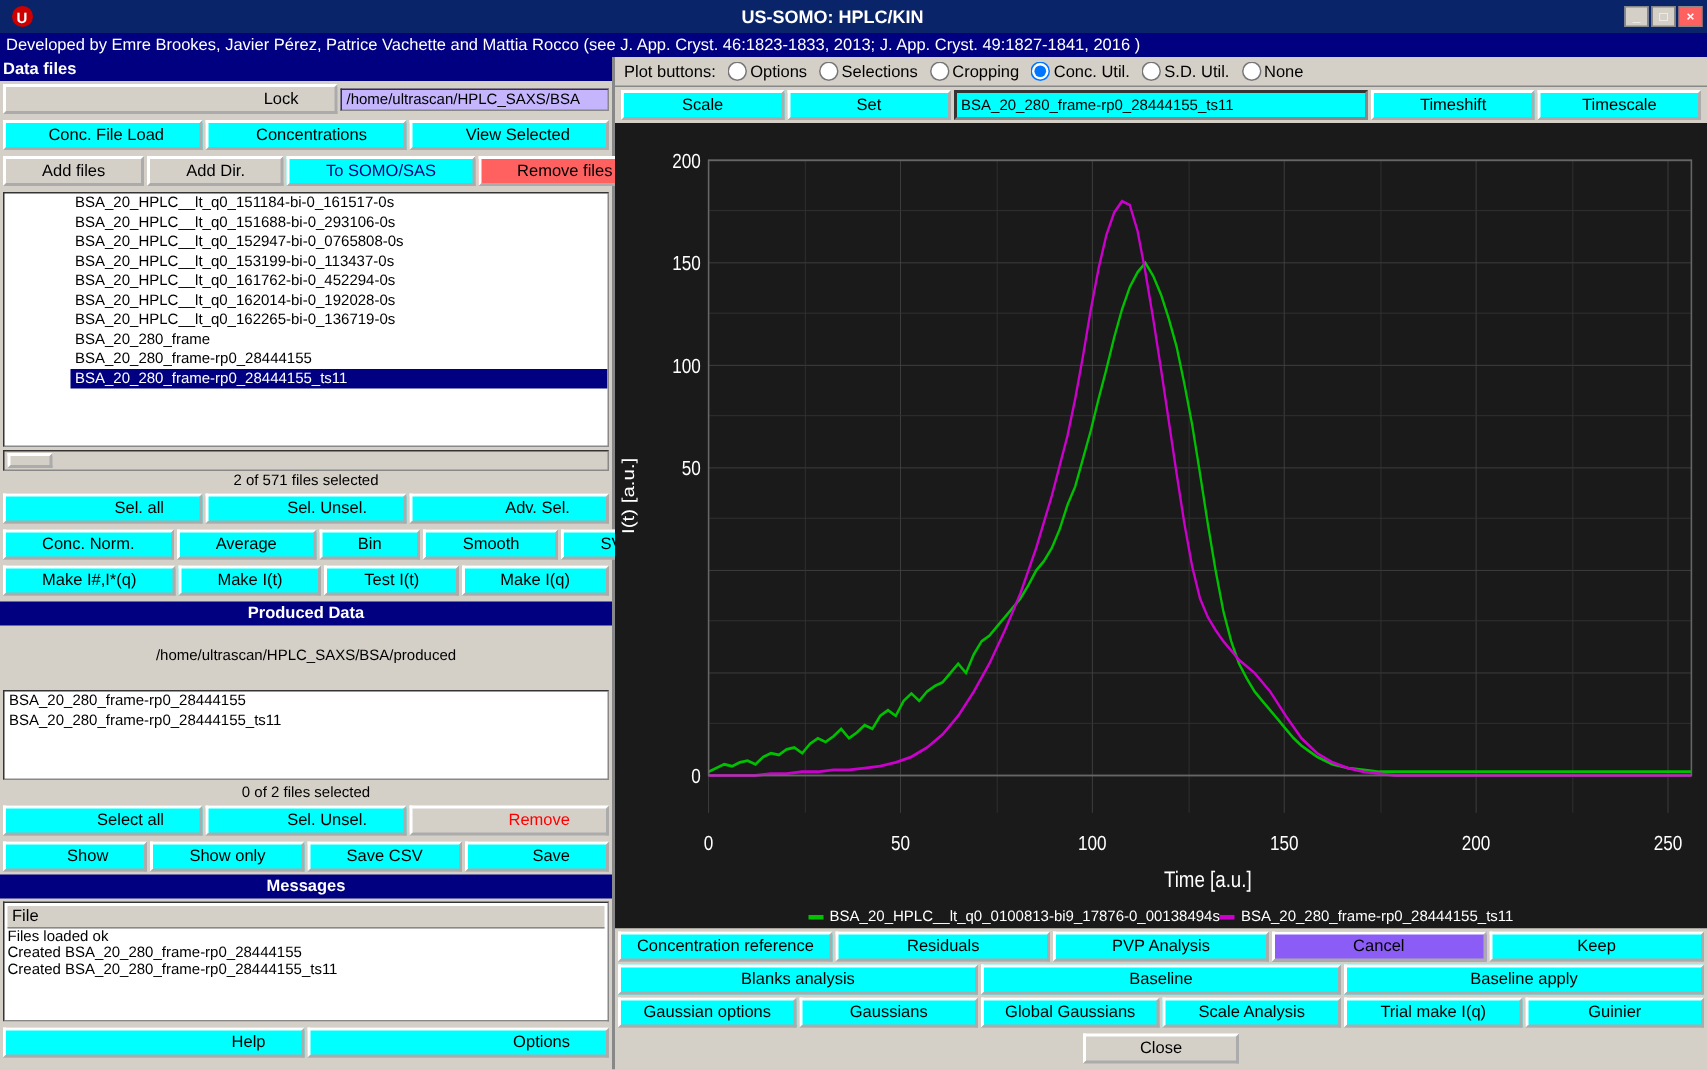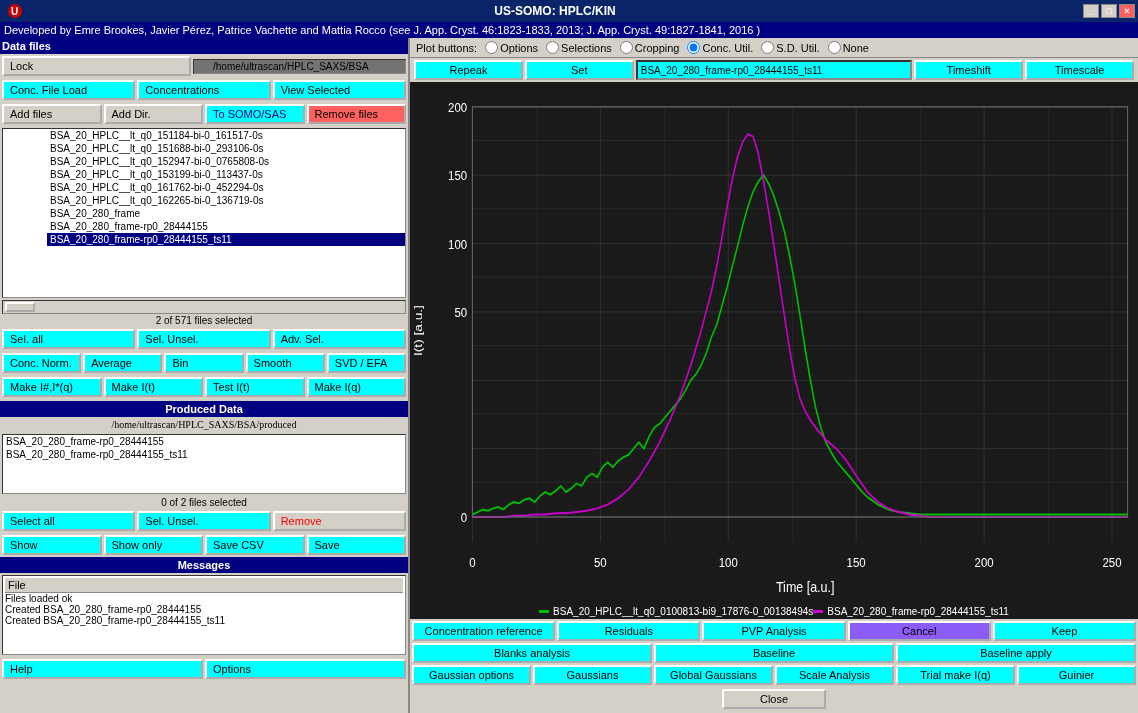--- a/index.html
+++ b/index.html
@@ -16,40 +16,40 @@
 
     
     #main { display: flex; height: calc(713px - 38px); }
 
     
     #left-panel { width: 410px; display: flex; flex-direction: column; border-right: 2px solid #888; background: #d4d0c8; }
     
     
     #datafiles-header { background: #000080; color: white; padding: 2px; font-weight: bold; }
     #lock-row { display: flex; align-items: center; gap: 2px; padding: 2px; }
-    #path-label { flex: 1; background: #737373; border: 1px inset #888; padding: 1px 19px; font-size: 10px; }
+    #path-label { flex: 1; background: #c4b5fd; border: 1px inset #888; padding: 1px 3px; font-size: 10px; }
     
     .btn-row { display: flex; gap: 2px; padding: 2px 2px; }
-    .btn { border: 2px outset #fff; padding: 2px 6px; cursor: pointer; font-size: 11px; background: #d4d0c8; flex: 1; text-align: left; white-space: nowrap; }
+    .btn { border: 2px outset #fff; padding: 2px 24px; cursor: pointer; font-size: 11px; background: #d4d0c8; flex: 1; text-align: right; white-space: nowrap; }
     .btn-cyan { background: #00ffff; }
     .btn-red { background: #ff6060; }
 
     #file-list-container { flex: 1; background: white; border: 1px inset #888; margin: 2px; overflow-y: auto; min-height: 120px; max-height: 170px; }
     #file-list { list-style: none; padding-left: 44px; }
     #file-list li { padding: 1px 3px; font-size: 10px; cursor: pointer; white-space: nowrap; }
     #file-list li.selected { background: #000080; color: white; }
     
     .scrollbar-h { height: 14px; background: #d4d0c8; border: 1px inset #888; margin: 0 2px; display: flex; align-items: center; }
     .scrollbar-thumb { height: 10px; width: 30px; background: #d4d0c8; border: 2px outset #fff; margin-left: 2px; }
     
     #file-count { text-align: center; font-size: 10px; padding: 1px; }
     
     
     #produced-header { background: #000080; color: white; text-align: center; padding: 2px; font-weight: bold; margin-top: 2px; }
-    #produced-path { text-align: center; font-size: 10px; padding: 2px; font-family: Liberation Serif, serif; }
+    #produced-path { text-align: center; font-size: 10px; padding: 15px; }
     #produced-list { background: white; border: 1px inset #888; margin: 2px; min-height: 60px; }
     #produced-list ul { list-style: none; }
     #produced-list ul li { padding: 1px 3px; font-size: 10px; cursor: pointer; }
     #produced-count { text-align: center; font-size: 10px; padding: 1px; }
     
     
     #messages-header { background: #000080; color: white; text-align: center; padding: 2px; font-weight: bold; }
     #messages-area { background: white; border: 1px inset #888; margin: 2px; height: 80px; overflow-y: auto; padding: 2px; font-size: 10px; }
     #messages-area .menu-bar { background: #d4d0c8; padding: 1px 3px; font-size: 11px; border-bottom: 1px solid #888; }
     
@@ -142,20 +142,21 @@
       <button class="btn btn-red">Remove files</button>
     </div>
 
     <div id="file-list-container">
       <ul id="file-list">
       <li>BSA_20_HPLC__lt_q0_151184-bi-0_161517-0s</li>
           <li>BSA_20_HPLC__lt_q0_151688-bi-0_293106-0s</li>
           <li>BSA_20_HPLC__lt_q0_152947-bi-0_0765808-0s</li>
           <li>BSA_20_HPLC__lt_q0_153199-bi-0_113437-0s</li>
           <li>BSA_20_HPLC__lt_q0_161762-bi-0_452294-0s</li>
+          <li>BSA_20_HPLC__lt_q0_162014-bi-0_192028-0s</li>
           <li>BSA_20_HPLC__lt_q0_162265-bi-0_136719-0s</li>
           <li>BSA_20_280_frame</li>
           <li>BSA_20_280_frame-rp0_28444155</li>
           <li class="selected">BSA_20_280_frame-rp0_28444155_ts11</li>
         </ul>
     </div>
 
     <div class="scrollbar-h">
       <div class="scrollbar-thumb"></div>
     </div>
@@ -251,21 +252,21 @@
           <input type="radio" name="plotopt" style=""> 
           <span>S.D. Util.</span>
         </label>
       <label>
           <input type="radio" name="plotopt" style=""> 
           <span>None</span>
         </label>
     </div>
 
     <div id="action-btns-row">
-      <button class="action-btn action-btn-cyan">Repeak</button>
+      <button class="action-btn action-btn-cyan">Scale</button>
       <button class="action-btn action-btn-cyan">Set</button>
       <input type="text" style="flex: 3 1 0%; font-size: 10px; padding: 1px 3px; background: rgb(0, 255, 255); border: 2px inset rgb(136, 136, 136);" value="BSA_20_280_frame-rp0_28444155_ts11">
       <button class="action-btn action-btn-cyan">Timeshift</button>
       <button class="action-btn action-btn-cyan">Timescale</button>
     </div>
 
     <div id="plot-area">
       <svg id="plot-svg" viewBox="0 0 700 420" preserveAspectRatio="none">
 
         <rect width="700" height="420" fill="#1a1a1a"></rect>

